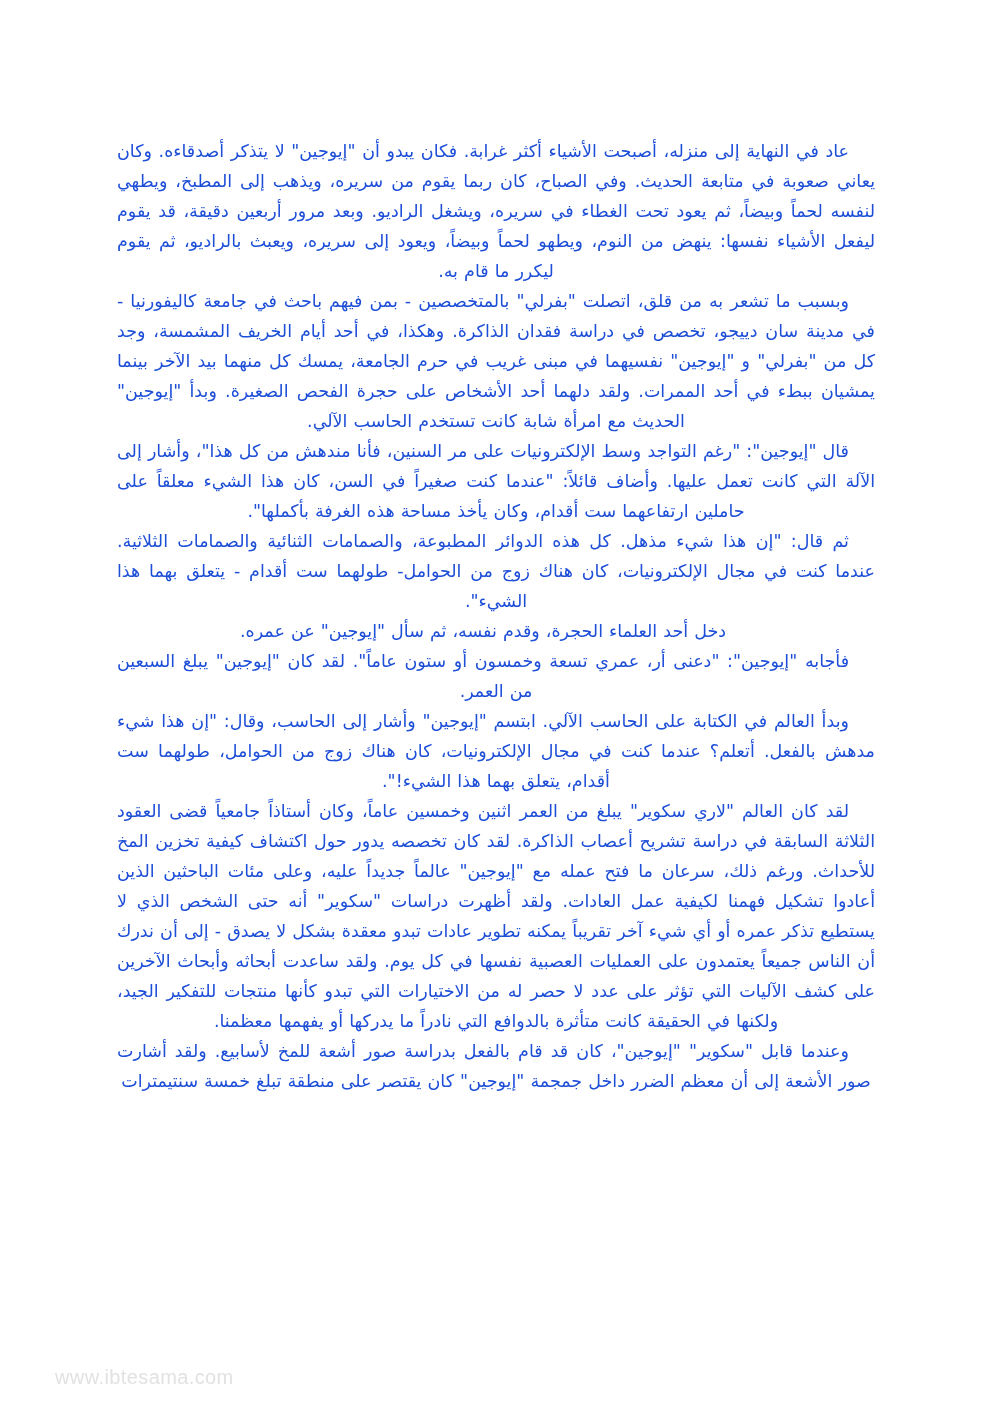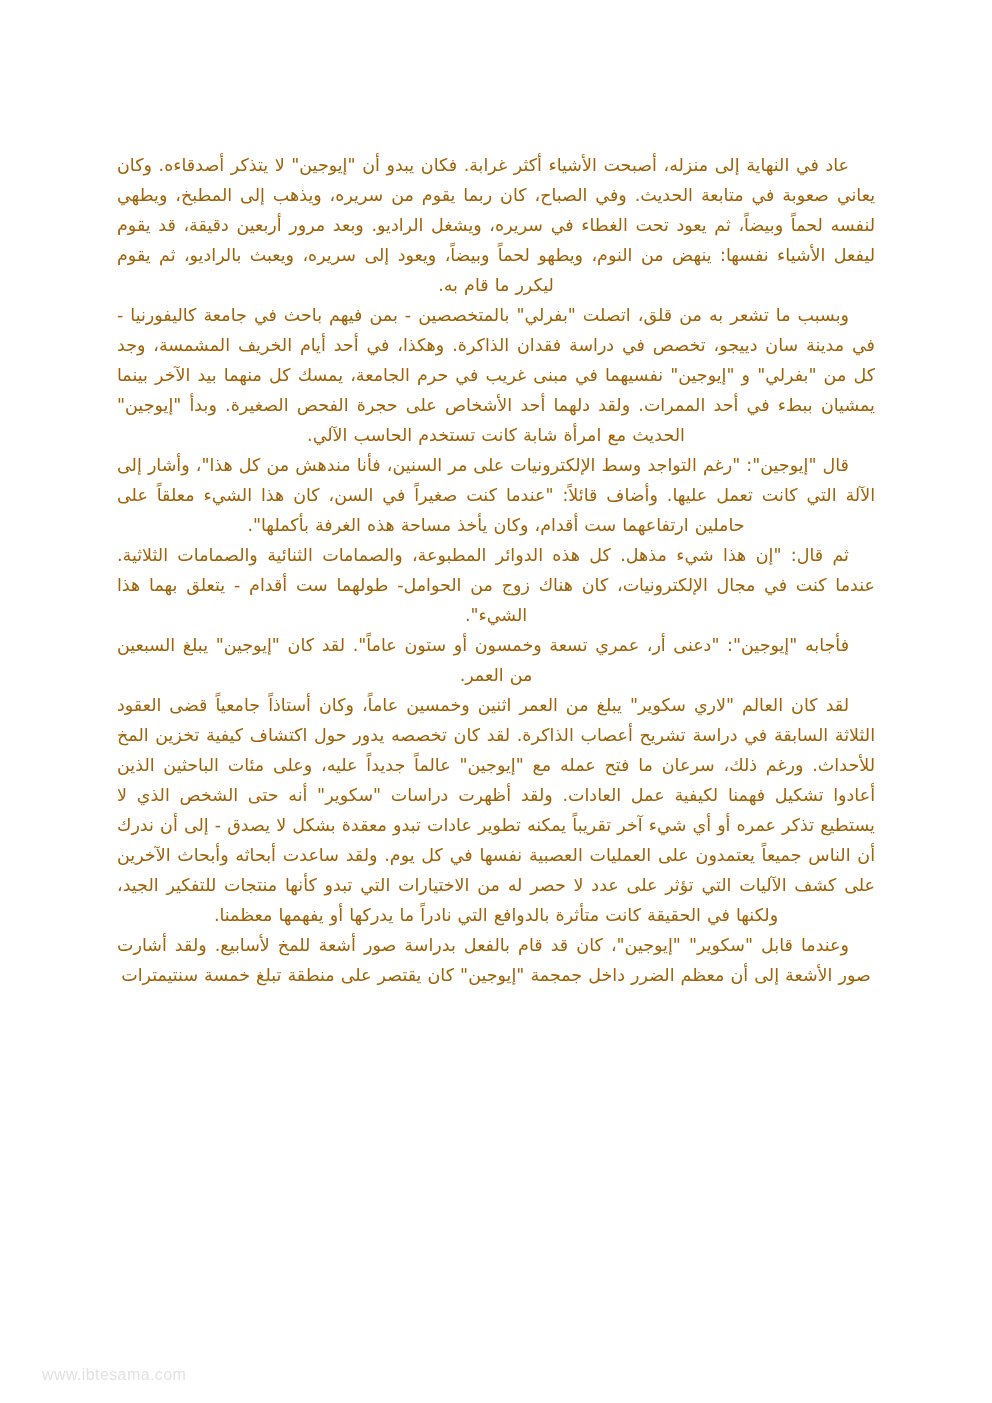--- a/index.html
+++ b/index.html
@@ -11,65 +11,67 @@
   .page {
     position: relative;
     width: 992px;
     height: 1403px;
     background: #ffffff;
     overflow: hidden;
     box-sizing: border-box;
   }
   .text-column {
     position: absolute;
-    top: 150px;
+    top: 136px;
     right: 117px;
     left: 117px;
     direction: rtl;
     text-align: justify;
     text-align-last: center;
     font-family: "DejaVu Sans", "Liberation Sans", sans-serif;
     font-size: 17.5px;
     line-height: 30px;
-    color: #a16207;
+    color: #1d4ed8;
     font-weight: 400;
   }
   .para {
     margin: 0;
     padding: 0;
     text-indent: 26px;
     direction: rtl;
     unicode-bidi: isolate;
     text-align: justify;
     text-align-last: center;
     word-spacing: 0.5px;
   }
   .watermark {
     position: absolute;
-    left: 42px;
+    left: 55px;
     top: 1366px;
     font-family: "Liberation Sans", "DejaVu Sans", sans-serif;
-    font-size: 16px;
+    font-size: 20px;
     letter-spacing: 0.4px;
     color: #e2e2e2;
     direction: ltr;
     white-space: nowrap;
     user-select: none;
   }
 </style>
 </head>
 <body>
 
 <div class="page">
 
   <div class="text-column">
     <p class="para">عاد في النهاية إلى منزله، أصبحت الأشياء أكثر غرابة. فكان يبدو أن "إيوجين" لا يتذكر أصدقاءه. وكان يعاني صعوبة في متابعة الحديث. وفي الصباح، كان ربما يقوم من سريره، ويذهب إلى المطبخ، ويطهي لنفسه لحماً وبيضاً، ثم يعود تحت الغطاء في سريره، ويشغل الراديو. وبعد مرور أربعين دقيقة، قد يقوم ليفعل الأشياء نفسها: ينهض من النوم، ويطهو لحماً وبيضاً، ويعود إلى سريره، ويعبث بالراديو، ثم يقوم ليكرر ما قام به.</p>
     <p class="para">وبسبب ما تشعر به من قلق، اتصلت "بفرلي" بالمتخصصين - بمن فيهم باحث في جامعة كاليفورنيا - في مدينة سان دييجو، تخصص في دراسة فقدان الذاكرة. وهكذا، في أحد أيام الخريف المشمسة، وجد كل من "بفرلي" و "إيوجين" نفسيهما في مبنى غريب في حرم الجامعة، يمسك كل منهما بيد الآخر بينما يمشيان ببطء في أحد الممرات. ولقد دلهما أحد الأشخاص على حجرة الفحص الصغيرة. وبدأ "إيوجين" الحديث مع امرأة شابة كانت تستخدم الحاسب الآلي.</p>
     <p class="para">قال "إيوجين": "رغم التواجد وسط الإلكترونيات على مر السنين، فأنا مندهش من كل هذا"، وأشار إلى الآلة التي كانت تعمل عليها. وأضاف قائلاً: "عندما كنت صغيراً في السن، كان هذا الشيء معلقاً على حاملين ارتفاعهما ست أقدام، وكان يأخذ مساحة هذه الغرفة بأكملها".</p>
     <p class="para">ثم قال: "إن هذا شيء مذهل. كل هذه الدوائر المطبوعة، والصمامات الثنائية والصمامات الثلاثية. عندما كنت في مجال الإلكترونيات، كان هناك زوج من الحوامل- طولهما ست أقدام - يتعلق بهما هذا الشيء".</p>
+    <p class="para">دخل أحد العلماء الحجرة، وقدم نفسه، ثم سأل "إيوجين" عن عمره.</p>
     <p class="para">فأجابه "إيوجين": "دعنى أر، عمري تسعة وخمسون أو ستون عاماً". لقد كان "إيوجين" يبلغ السبعين من العمر.</p>
+    <p class="para">وبدأ العالم في الكتابة على الحاسب الآلي. ابتسم "إيوجين" وأشار إلى الحاسب، وقال: "إن هذا شيء مدهش بالفعل. أتعلم؟ عندما كنت في مجال الإلكترونيات، كان هناك زوج من الحوامل، طولهما ست أقدام، يتعلق بهما هذا الشيء!".</p>
     <p class="para">لقد كان العالم "لاري سكوير" يبلغ من العمر اثنين وخمسين عاماً، وكان أستاذاً جامعياً قضى العقود الثلاثة السابقة في دراسة تشريح أعصاب الذاكرة. لقد كان تخصصه يدور حول اكتشاف كيفية تخزين المخ للأحداث. ورغم ذلك، سرعان ما فتح عمله مع "إيوجين" عالماً جديداً عليه، وعلى مئات الباحثين الذين أعادوا تشكيل فهمنا لكيفية عمل العادات. ولقد أظهرت دراسات "سكوير" أنه حتى الشخص الذي لا يستطيع تذكر عمره أو أي شيء آخر تقريباً يمكنه تطوير عادات تبدو معقدة بشكل لا يصدق - إلى أن ندرك أن الناس جميعاً يعتمدون على العمليات العصبية نفسها في كل يوم. ولقد ساعدت أبحاثه وأبحاث الآخرين على كشف الآليات التي تؤثر على عدد لا حصر له من الاختيارات التي تبدو كأنها منتجات للتفكير الجيد، ولكنها في الحقيقة كانت متأثرة بالدوافع التي نادراً ما يدركها أو يفهمها معظمنا.</p>
     <p class="para">وعندما قابل "سكوير" "إيوجين"، كان قد قام بالفعل بدراسة صور أشعة للمخ لأسابيع. ولقد أشارت صور الأشعة إلى أن معظم الضرر داخل جمجمة "إيوجين" كان يقتصر على منطقة تبلغ خمسة سنتيمترات</p>
   </div>
 
   <div class="watermark">www.ibtesama.com</div>
 
 </div>
 
 </body></html>

